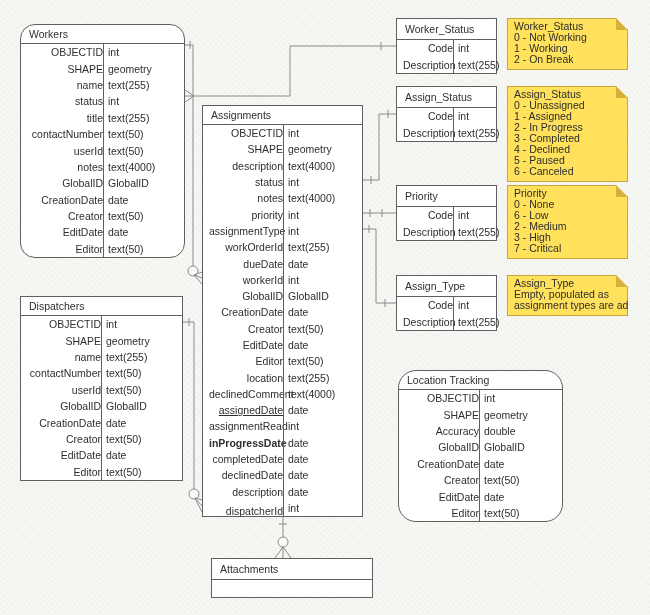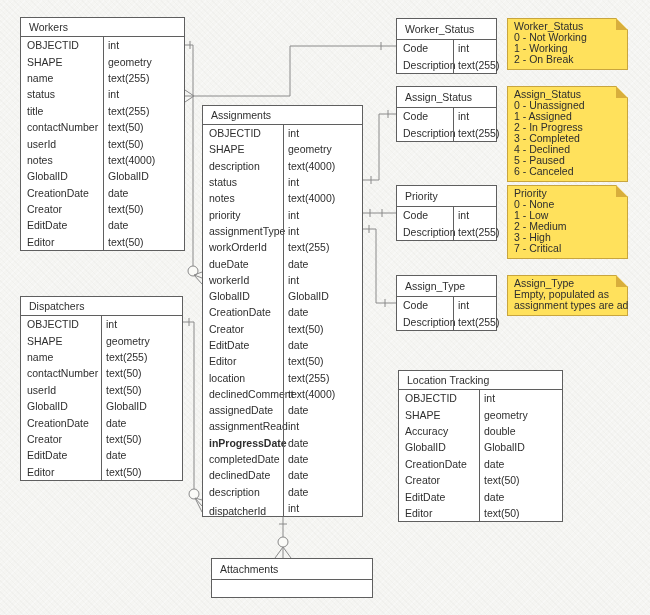--- a/index.html
+++ b/index.html
@@ -7,21 +7,21 @@
     position:relative;width:650px;height:615px;overflow:hidden;
     background-color:var(--bg,#f5f5f2);
     background-image:
       repeating-linear-gradient(45deg, rgba(0,0,0,0.018) 0 1px, transparent 1px 4px),
       repeating-linear-gradient(-45deg, rgba(255,255,255,0.35) 0 1px, transparent 1px 4px);
     font-family:"Liberation Sans", sans-serif;
     font-size:10.5px;color:var(--text,#2e2e2e);
   }
   .er{position:absolute;background:#ffffff;border:1px solid var(--table-border,#5f5f5f);box-sizing:border-box;}
   .er .title{display:flex;align-items:center;padding-left:8px;border-bottom:1px solid var(--table-border,#5f5f5f);white-space:nowrap;}
-  .er .rows{position:relative;}
+  .er .rows{position:relative;text-align:right;}
   .er .row{display:flex;align-items:center;white-space:nowrap;}
   .er .fname{flex:none;padding-left:6px;box-sizing:border-box;}
   .er .ftype{padding-left:5px;}
   .er .coldiv{position:absolute;top:0;bottom:0;width:1px;background:var(--table-border,#5f5f5f);}
   .note{
     position:absolute;box-sizing:border-box;
     background:var(--note-fill,#ffe15c);
     clip-path:polygon(0 0, calc(100% - 12px) 0, 100% 12px, 100% 100%, 0 100%);
     box-shadow:inset 0 0 0 1px var(--note-edge,#c8a53e);
     padding:3px 6px 5px 7px;line-height:11px;font-size:10.5px;
@@ -77,21 +77,21 @@
     </g>
 
     <g>
       <path d="M283 514 V537 M279 524 H287"></path>
       <circle cx="283" cy="542" r="5"></circle>
       <path d="M283 547 L275 558 M283 547 L283 558 M283 547 L291 558"></path>
     </g>
   </svg>
 
   <div id="shapes">
-      <div class="er" style="left: 20px; top: 17px; width: 165px;">
+      <div class="er" style="left: 20px; top: 24px; width: 165px; border-radius: 15px;">
         <div class="title" style="height: 18px;">Workers</div>
         <div class="rows">
           <div class="row" style="height: 16.4px;">
             <span class="fname" style="width: 82px;">OBJECTID</span>
             <span class="ftype">int</span>
           </div>
           <div class="row" style="height: 16.4px;">
             <span class="fname" style="width: 82px;">SHAPE</span>
             <span class="ftype">geometry</span>
           </div>
@@ -253,21 +253,21 @@
           </div>
           <div class="row" style="height: 16.3px;">
             <span class="fname" style="width: 80px;">location</span>
             <span class="ftype">text(255)</span>
           </div>
           <div class="row" style="height: 16.3px;">
             <span class="fname" style="width: 80px;">declinedComment</span>
             <span class="ftype">text(4000)</span>
           </div>
           <div class="row" style="height: 16.3px;">
-            <span class="fname" style="width: 80px;">assignedDate</span>
+            <span class="fname" style="width: 80px; text-decoration: underline;">assignedDate</span>
             <span class="ftype">date</span>
           </div>
           <div class="row" style="height: 16.3px;">
             <span class="fname" style="width: 80px;">assignmentRead</span>
             <span class="ftype">int</span>
           </div>
           <div class="row" style="height: 16.3px;">
             <span class="fname" style="width: 80px; font-weight: bold;">inProgressDate</span>
             <span class="ftype">date</span>
           </div>
@@ -339,21 +339,21 @@
             <span class="fname" style="width: 56px;">Code</span>
             <span class="ftype">int</span>
           </div>
           <div class="row" style="height: 16.5px;">
             <span class="fname" style="width: 56px;">Description</span>
             <span class="ftype">text(255)</span>
           </div>
           <div class="coldiv" style="left: 56px;"></div>
         </div>
       </div>
-      <div class="er" style="left: 398px; top: 370px; width: 165px;">
+      <div class="er" style="left: 398px; top: 370px; width: 165px; border-radius: 18px;">
         <div class="title" style="height: 18px;">Location Tracking</div>
         <div class="rows">
           <div class="row" style="height: 16.4px;">
             <span class="fname" style="width: 80px;">OBJECTID</span>
             <span class="ftype">int</span>
           </div>
           <div class="row" style="height: 16.4px;">
             <span class="fname" style="width: 80px;">SHAPE</span>
             <span class="ftype">geometry</span>
           </div>
@@ -404,21 +404,21 @@
         <div class="note-line">2 - In Progress</div>
         <div class="note-line">3 - Completed</div>
         <div class="note-line">4 - Declined</div>
         <div class="note-line">5 - Paused</div>
         <div class="note-line">6 - Canceled</div>
         <div class="fold"></div>
       </div>
       <div class="note" style="left: 507px; top: 185px; width: 121px;">
         <div class="note-line">Priority</div>
         <div class="note-line">0 - None</div>
-        <div class="note-line">1 - Low</div>
+        <div class="note-line">6 - Low</div>
         <div class="note-line">2 - Medium</div>
         <div class="note-line">3 - High</div>
         <div class="note-line">7 - Critical</div>
         <div class="fold"></div>
       </div>
       <div class="note" style="left: 507px; top: 275px; width: 121px;">
         <div class="note-line">Assign_Type</div>
         <div class="note-line">Empty, populated as</div>
         <div class="note-line">assignment types are added</div>
         <div class="fold"></div>

